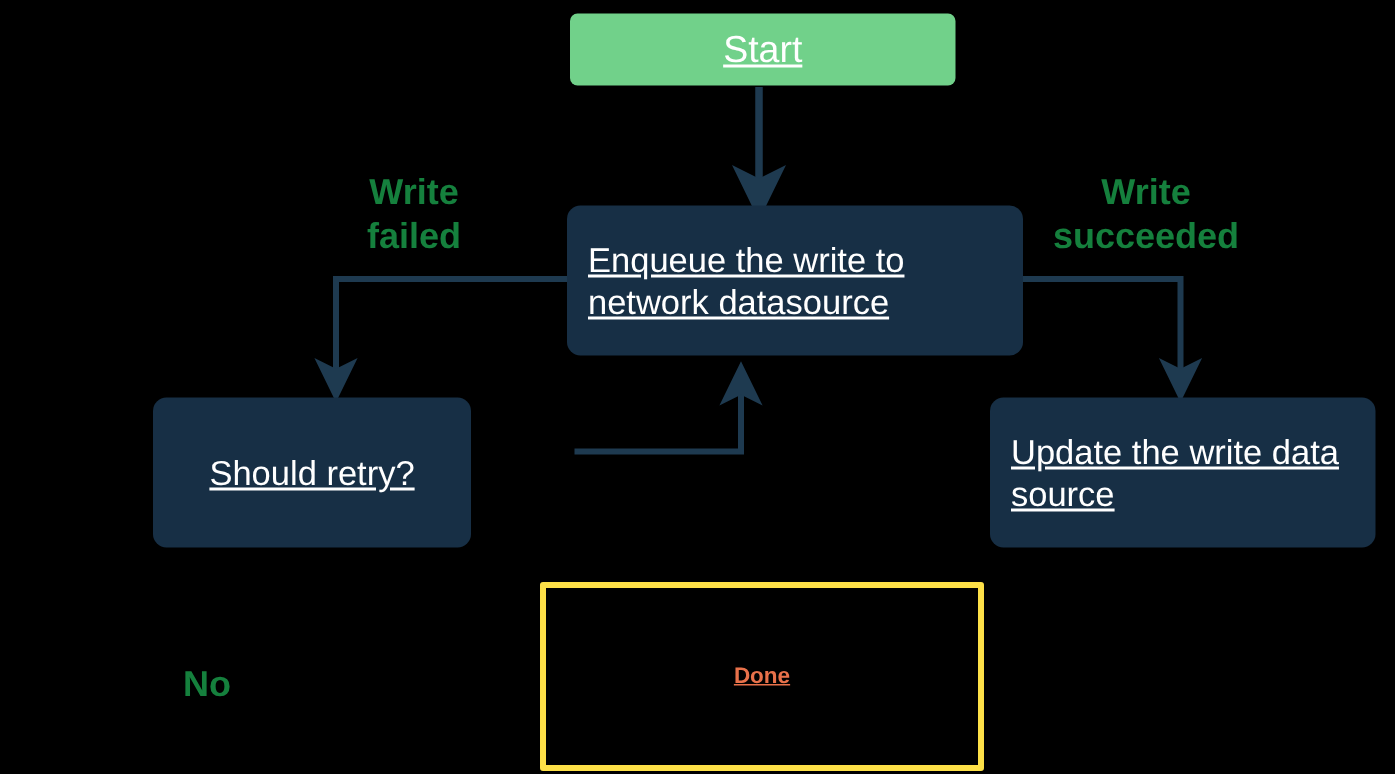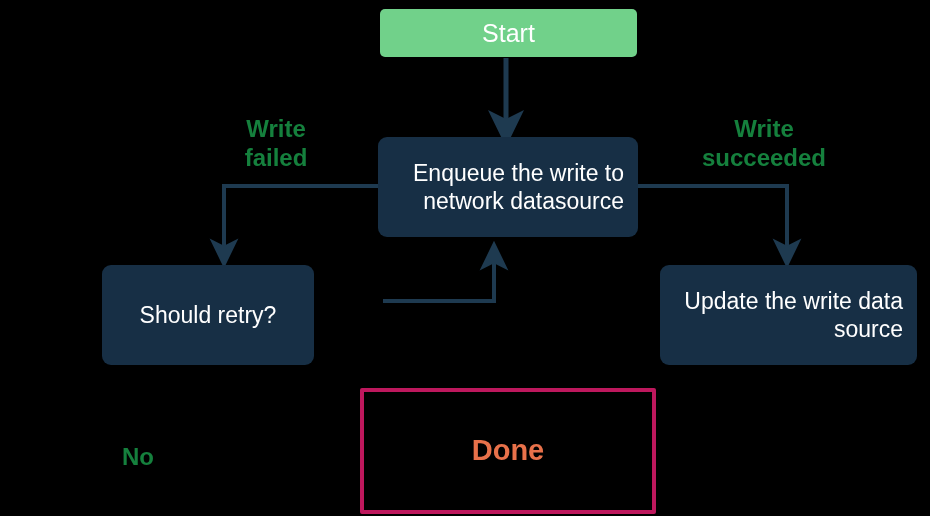--- a/index.html
+++ b/index.html
@@ -14,44 +14,45 @@
     background: #000000;
     overflow: hidden;
     font-family: "Liberation Sans", sans-serif;
   }
   .node {
     position: absolute;
     box-sizing: border-box;
     display: flex;
     align-items: center;
     justify-content: center;
-    text-align: right;
+    text-align: left;
     line-height: 1.22;
+    text-decoration: underline;
   }
   .node-start {
     background: #71d18a;
     color: #ffffff;
     border-radius: 5px;
     font-size: 25px;
     font-weight: 400;
   }
   .node-process {
     background: #172f45;
     color: #ffffff;
     border-radius: 9px;
     font-size: 23px;
     font-weight: 400;
     padding: 0 14px;
   }
   .node-done {
     background: transparent;
-    border: 4px solid #be185d;
+    border: 4px solid #fde047;
     color: #e8714a;
     border-radius: 2px;
-    font-size: 29px;
+    font-size: 15px;
     font-weight: 700;
   }
   .edge-label {
     position: absolute;
     color: #15803d;
     font-weight: 700;
     text-align: center;
     line-height: 1.22;
     white-space: pre-line;
   }
@@ -92,21 +93,21 @@
 
     <g>
       <path d="M383,301 L494,301 L494,256" stroke="#1e3a50" stroke-width="4" fill="none" marker-end="url(#arrowhead)"></path>
     </g>
   </svg>
 
   <div class="node node-start" style="left:380px; top:9px; width:257px; height:48px;">
     <span>Start</span>
   </div>
 
-  <div class="node node-process" style="left:378px; top:137px; width:260px; height:100px;">
+  <div class="node node-process" style="left:378px; top:137px; width:304px; height:100px;">
     <span>Enqueue the write to network datasource</span>
   </div>
 
   <div class="node node-process" style="left:102px; top:265px; width:212px; height:100px;">
     <span>Should retry?</span>
   </div>
 
   <div class="node node-process" style="left:660px; top:265px; width:257px; height:100px;">
     <span>Update the write data source</span>
   </div>

